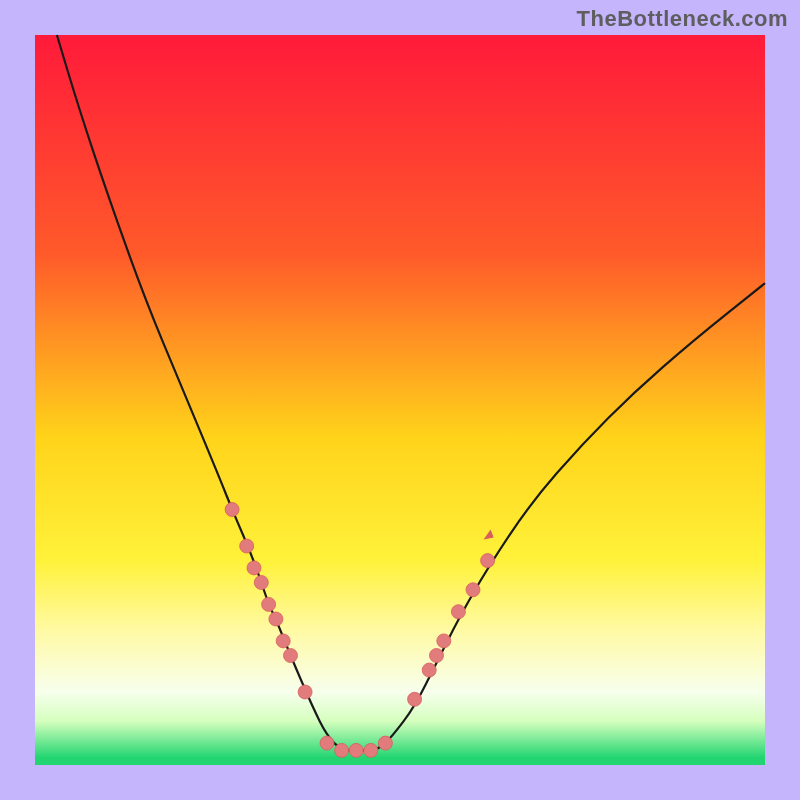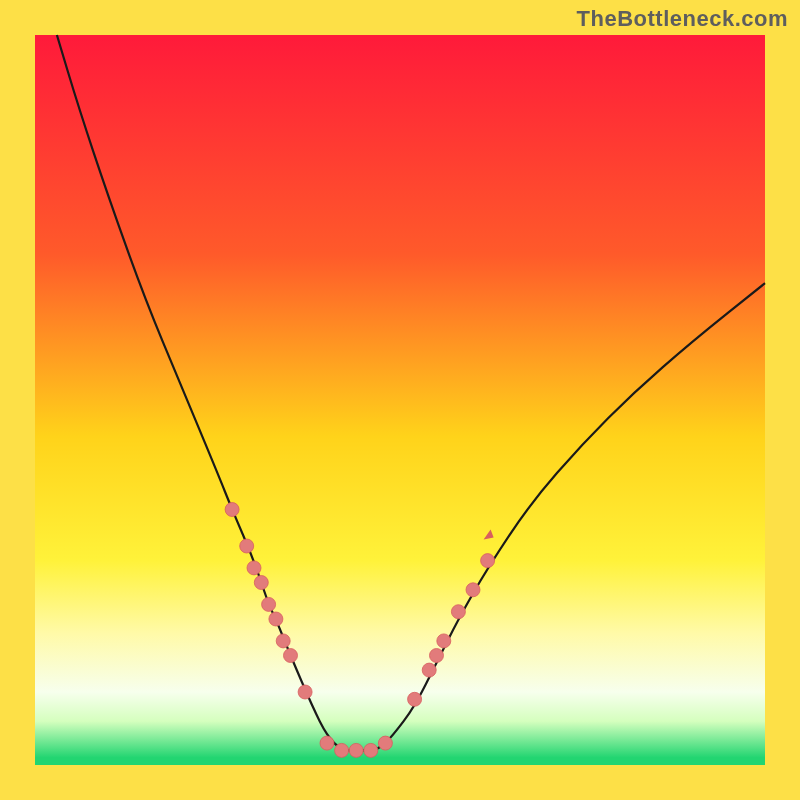--- a/index.html
+++ b/index.html
@@ -8,21 +8,21 @@
     width: 800px;
     height: 800px;
     background: #000;
     font-family: Arial, Helvetica, sans-serif;
     overflow: hidden;
   }
   .frame {
     position: relative;
     width: 800px;
     height: 800px;
-    background: #fde047;
+    background: #c4b5fd;
   }
   .plot {
     position: absolute;
     left: 35px;
     top: 35px;
     width: 730px;
     height: 730px;
     background: linear-gradient(
       to bottom,
       #ff1a3a 0%,

